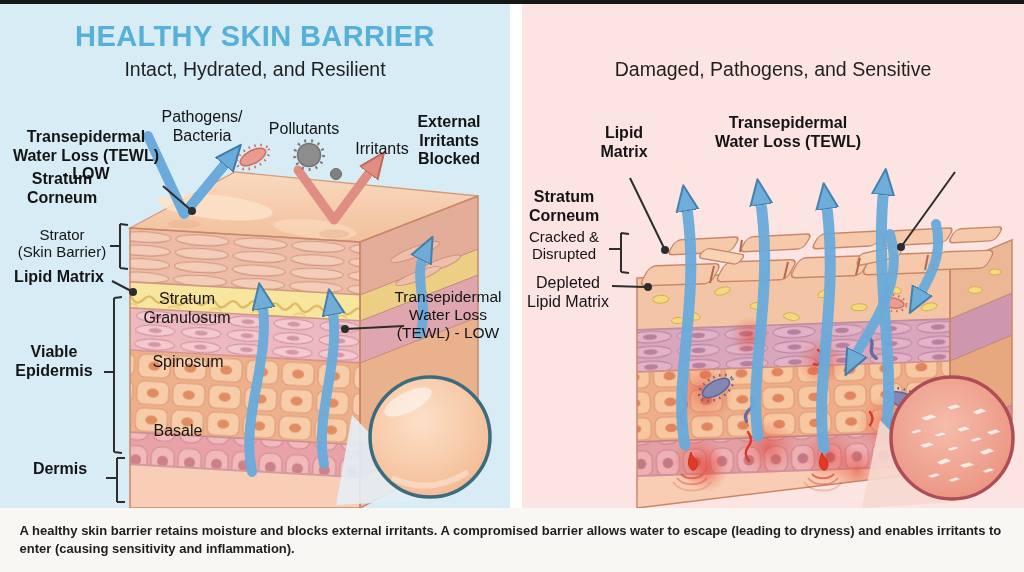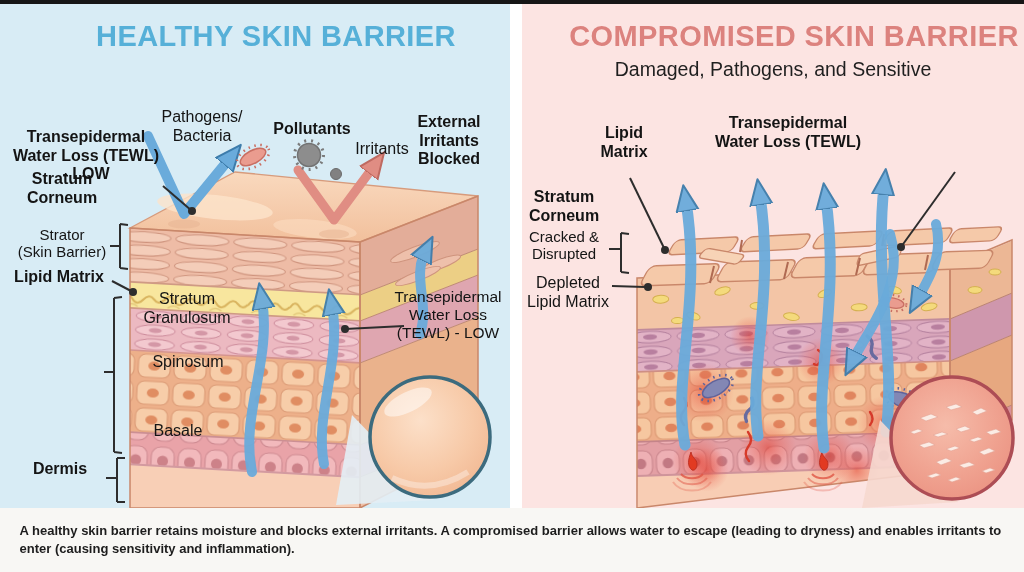--- a/index.html
+++ b/index.html
@@ -3,21 +3,21 @@
 <meta charset="utf-8">
 <style>
   html,body{margin:0;padding:0;background:#ffffff;}
   .frame{position:relative;width:1024px;height:572px;overflow:hidden;background:#ffffff;
          font-family:"Liberation Sans",sans-serif;}
   .top-strip{position:absolute;top:0;left:0;width:1024px;height:4px;background:#161616;z-index:6;}
   .panel{position:absolute;top:0;height:508px;z-index:1;}
   .panel-left{left:0;width:510px;background:#d8ecf5;}
   .panel-right{left:522px;width:502px;background:#fce4e2;}
   .title{position:absolute;top:20px;left:0;width:100%;text-align:center;font-weight:700;
-         font-size:29px;letter-spacing:.4px;z-index:3;padding-left:21px;}
+         font-size:29px;letter-spacing:.4px;z-index:3;}
   .title-left{color:#56b0d8;}
   .title-right{color:#dc827e;}
   .subtitle{position:absolute;top:58px;left:0;width:100%;text-align:center;font-size:19.5px;
             color:#1f1f1f;z-index:3;}
   .lbl{position:absolute;white-space:pre-line;text-align:center;color:#141414;
        font-size:16px;line-height:1.16;z-index:3;}
   .b{font-weight:700;}
   .sm{font-size:15px;}
   .scene{position:absolute;top:0;left:0;width:1024px;height:508px;z-index:2;}
   .caption-bar{position:absolute;top:508px;left:0;width:1024px;height:64px;background:#f8f7f4;
@@ -356,44 +356,46 @@
             <path d="M-25,38 l9,-3 5,2 -9,3 z"></path>
           <path d="M30,33 l8,-3 5,2 -9,3 z"></path>
             <path d="M-4,42 l8,-3 5,2 -9,3 z"></path>
         </g>
       </g>
     </g>
   </svg>
 
   <div class="panel panel-left" style="background:none;pointer-events:none;">
     <div class="title title-left">HEALTHY SKIN BARRIER</div>
+    <div class="subtitle">Intact, Hydrated, and Resilient</div>
   </div>
   <div class="panel panel-right" style="background:none;pointer-events:none;">
-    <div class="title title-right">COMPROMISED SKIN BARRIER</div>
     <div class="subtitle">Damaged, Pathogens, and Sensitive</div>
   </div>
 
   <div class="lbl" style="left:152px;top:108px;width:100px;">Pathogens/
 Bacteria</div>
-  <div class="lbl" style="left:266px;top:120px;width:92px;font-weight:bold;">Pollutants</div>
+  <div class="lbl" style="left:258px;top:120px;width:92px;">Pollutants</div>
   <div class="lbl" style="left:342px;top:140px;width:80px;">Irritants</div>
   <div class="lbl b" style="left:408px;top:113px;width:82px;">External
 Irritants
 Blocked</div>
   <div class="lbl b" style="left:10px;top:128px;width:152px;">Transepidermal
 Water Loss (TEWL)
 - LOW</div>
   <div class="lbl b" style="left:12px;top:170px;width:100px;">Stratum
 Corneum</div>
   <div class="lbl sm" style="left:12px;top:226px;width:100px;">Strator
 (Skin Barrier)</div>
   <div class="lbl b" style="left:6px;top:268px;width:106px;">Lipid Matrix</div>
   <div class="lbl" style="left:128px;top:290px;width:118px;">Stratum
 Granulosum</div>
   <div class="lbl" style="left:134px;top:353px;width:96px;padding-left:6px;">Spinosum</div>
+  <div class="lbl b" style="left:6px;top:343px;width:96px;">Viable
+Epidermis</div>
   <div class="lbl" style="left:140px;top:422px;width:76px;">Basale</div>
   <div class="lbl b" style="left:22px;top:460px;width:76px;">Dermis</div>
   <div class="lbl" style="left:382px;top:288px;width:132px;font-size:15.5px;">Transepidermal
 Water Loss
 (TEWL) - LOW</div>
 
   <div class="lbl b" style="left:584px;top:124px;width:80px;">Lipid
 Matrix</div>
   <div class="lbl b" style="left:698px;top:114px;width:180px;">Transepidermal
 Water Loss (TEWL)</div>

